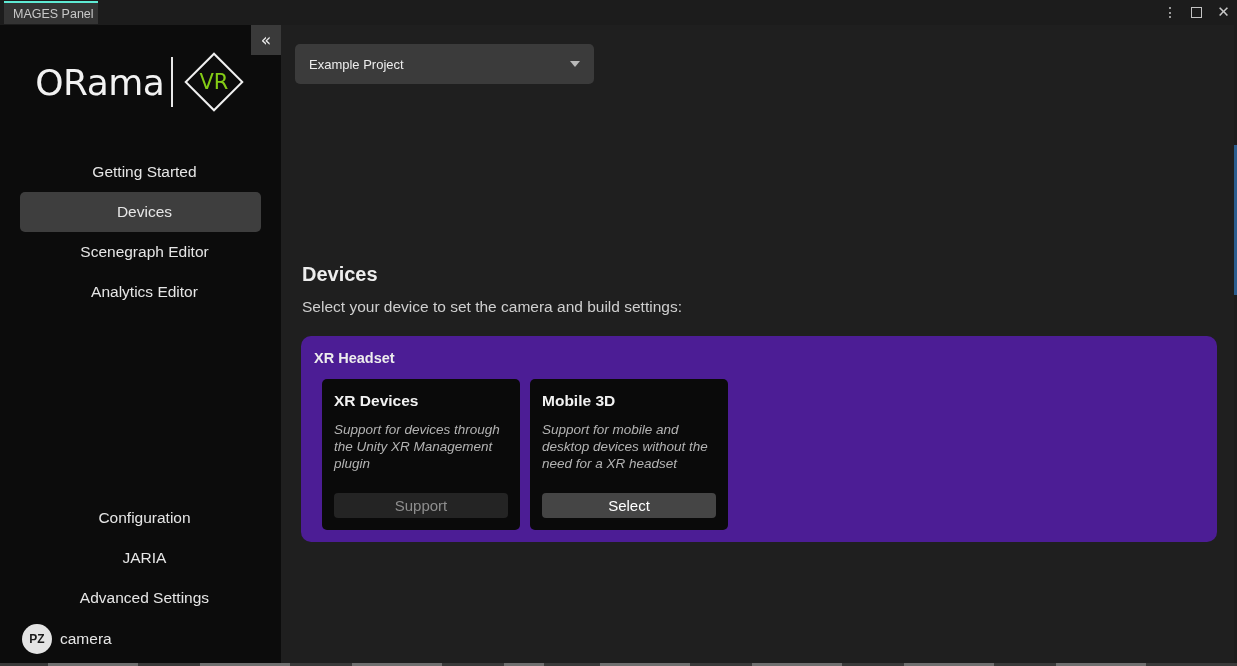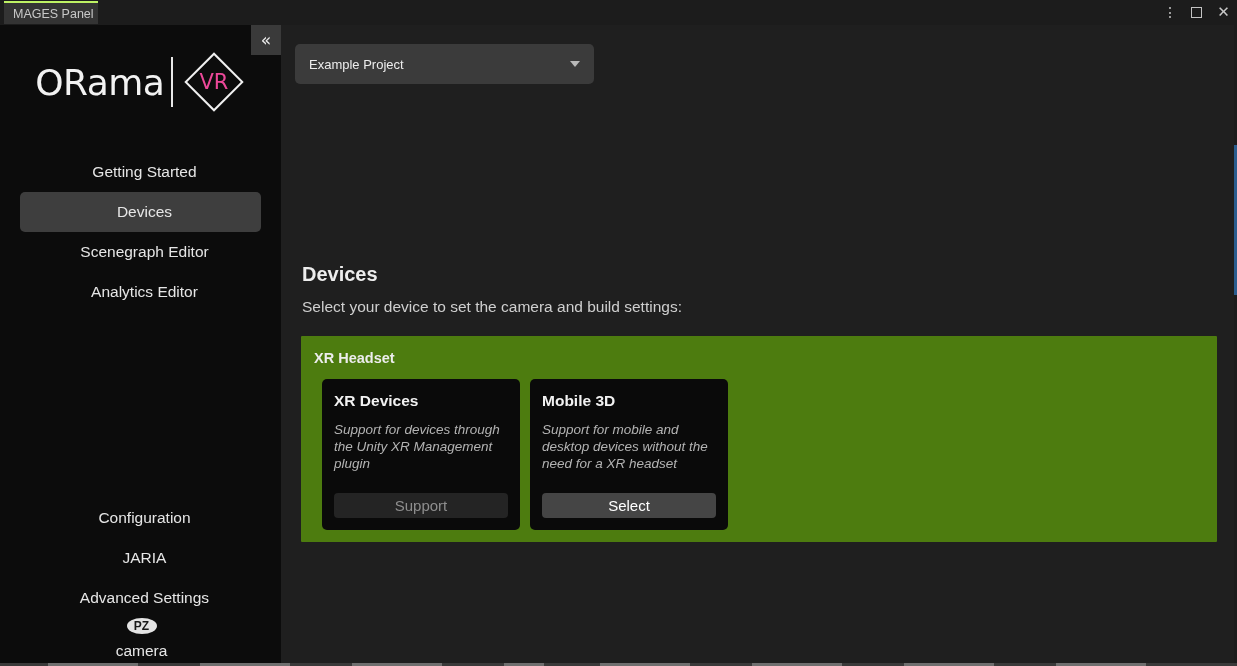--- a/index.html
+++ b/index.html
@@ -11,21 +11,21 @@
   }
   #app { position: relative; width: 1237px; height: 666px; background: #1f1f1f; }
 
   
   .titlebar {
     position: absolute; left: 0; top: 0; width: 1237px; height: 25px;
     background: #1c1c1c;
   }
   .tab {
     position: absolute; left: 4px; top: 1px; width: 94px; height: 23px;
-    background: #343434; border-top: 2px solid #bef264;
+    background: #343434; border-top: 2px solid #5eead4;
     display: flex; align-items: center; padding-left: 9px;
     font-size: 12.5px; color: #c8c8c8;
   }
   .winbtns {
     position: absolute; right: 6px; top: 0; height: 25px;
     display: flex; align-items: center; gap: 12px;
   }
   .winbtn { width: 15px; height: 15px; position: relative; cursor: default; }
   .kebab { display: flex; flex-direction: column; align-items: center;
            justify-content: center; gap: 2.5px; }
@@ -54,35 +54,35 @@
     font-family: "DejaVu Sans", sans-serif; font-weight: 400;
   }
   .logo-bar { width: 1.5px; height: 50px; background: #e8e8e8; margin: 0 9px 0 7px; }
   .logo-diamond { position: relative; width: 64px; height: 64px; }
   .logo-diamond .dmd {
     position: absolute; left: 11px; top: 11px; width: 42px; height: 42px;
     border: 2px solid #f0f0f0; transform: rotate(45deg);
   }
   .logo-diamond .vr {
     position: absolute; inset: 0; display: flex; align-items: center; justify-content: center;
-    font-size: 21px; color: #ec4899; font-family: "DejaVu Sans", sans-serif;
+    font-size: 21px; color: #84cc16; font-family: "DejaVu Sans", sans-serif;
   }
 
   .nav-top { position: absolute; left: 0; top: 127px; width: 281px; }
   .nav-bot { position: absolute; left: 0; bottom: 3px; width: 281px; }
   .nav-item {
     height: 40px; margin: 0 20px; padding-left: 8px;
     display: flex; align-items: center;
     font-size: 15.5px; color: #e6e6e6; border-radius: 5px; justify-content: center;
   }
   .nav-item.active { background: #3e3e3e; }
 
   .user-row {
     height: 42px; margin: 0 20px; padding-left: 2px;
-    display: flex; align-items: center; gap: 8px; flex-direction: column;
+    display: flex; align-items: center; gap: 8px;
   }
   .avatar {
     width: 30px; height: 30px; border-radius: 50%;
     background: #e4e4e4; color: #1a1a1a;
     display: flex; align-items: center; justify-content: center;
     font-size: 12px; font-weight: bold;
   }
   .user-name { font-size: 15.5px; color: #e6e6e6; }
 
   
@@ -99,21 +99,21 @@
     border-left: 5.5px solid transparent; border-right: 5.5px solid transparent;
     border-top: 6px solid #b9b9b9;
   }
 
   .sec-title { position: absolute; left: 21px; top: 238px; font-size: 20px;
                font-weight: bold; color: #ededed; }
   .sec-sub  { position: absolute; left: 21px; top: 273px; font-size: 15.5px; color: #cfcfcf; }
 
   .group {
     position: absolute; left: 20px; top: 311px; width: 916px; height: 206px;
-    background: #4d7c0f; border-radius: 1px;
+    background: #4c1d95; border-radius: 10px;
   }
   .group-title { position: absolute; left: 13px; top: 14px; font-size: 14.5px;
                  font-weight: bold; color: #ededed; }
   .cards { position: absolute; left: 21px; top: 43px; display: flex; gap: 10px; }
   .card {
     width: 198px; height: 151px; background: #0a0a0a; border-radius: 5px;
     padding: 13px 12px 18px 12px; position: relative;
   }
   .card-title { font-size: 15.5px; font-weight: bold; color: #f2f2f2; }
   .card-desc {

